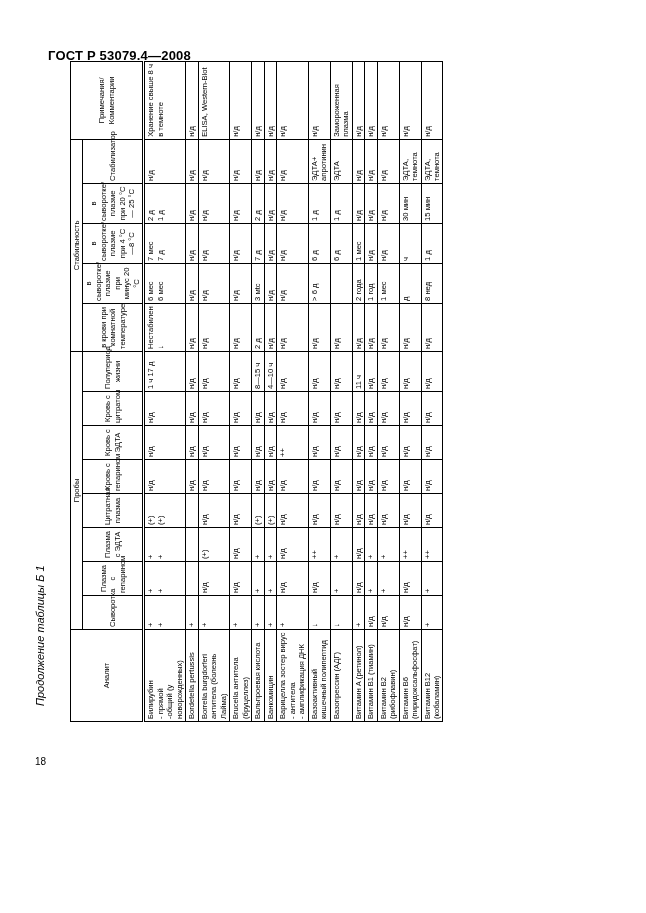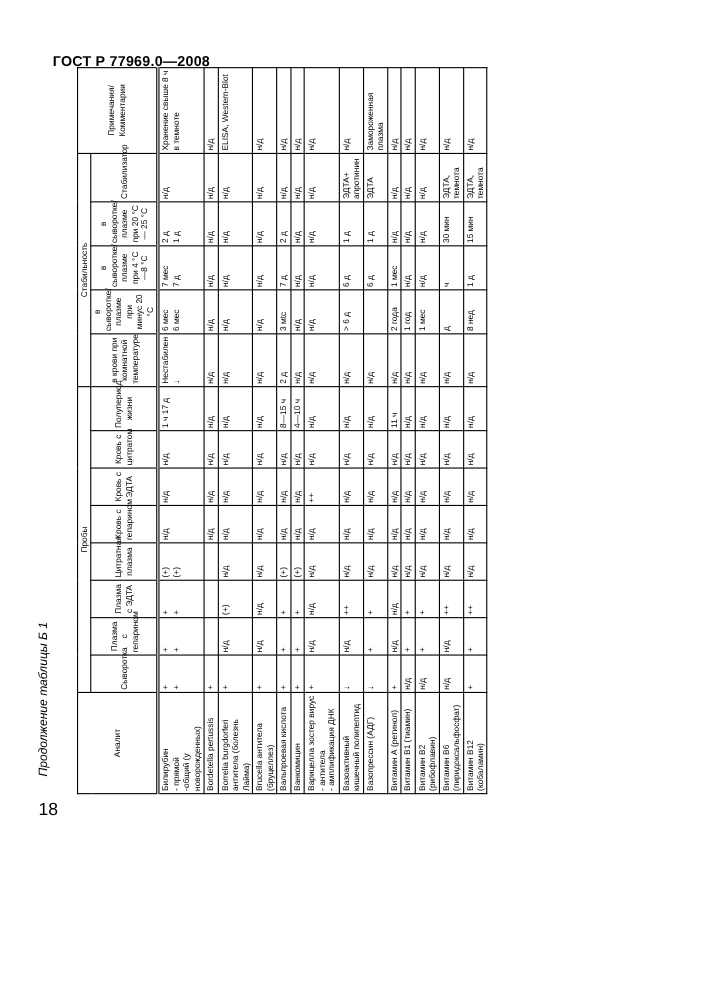--- a/index.html
+++ b/index.html
@@ -1,31 +1,31 @@
 <!DOCTYPE html>
 <html><head>
 <meta charset="utf-8">
 <style>
   html, body { margin:0; padding:0; background:#fff; }
   body { width:646px; height:913px; position:relative; overflow:hidden; font-family:"Liberation Sans", sans-serif; color:#000; }
   .doc-header { position:absolute; left:48px; top:48px; font-size:13px; font-weight:bold; letter-spacing:0.2px; }
-  .page-num { position:absolute; left:35px; top:728px; font-size:16px;text-align:right; }
+  .page-num { position:absolute; left:35px; top:756px; font-size:10px;text-align:right; }
   .caption { position:absolute; left:34px; top:706px; transform-origin:0 0; transform:rotate(-90deg); font-size:11px; font-style:italic; white-space:nowrap; }
   
   .rot { position:absolute; left:70px; top:722px; width:640px; height:540px; transform-origin:0 0; transform:rotate(-90deg); }
   table { border-collapse:collapse; width:640px; table-layout:fixed; font-size:7.6px; line-height:1.25; }
   th, td { border:1px solid #000; padding:1px 2px; vertical-align:top; text-align:left; }
   th { font-weight:normal; text-align:center; vertical-align:middle; }
   .dbl { border-bottom:3px double #000; }
   .ml { white-space:pre-line; }
 </style>
 </head>
 <body>
 
-<div class="doc-header">ГОСТ Р 77969.0—2008</div>
+<div class="doc-header">ГОСТ Р 53079.4—2008</div>
 <div class="caption">Продолжение таблицы Б 1</div>
 <div class="page-num">18</div>
 
 <div class="rot">
   <table>
     <colgroup>
       <col style="width:92px">
         <col style="width:34px">
         <col style="width:34px">
         <col style="width:34px">

